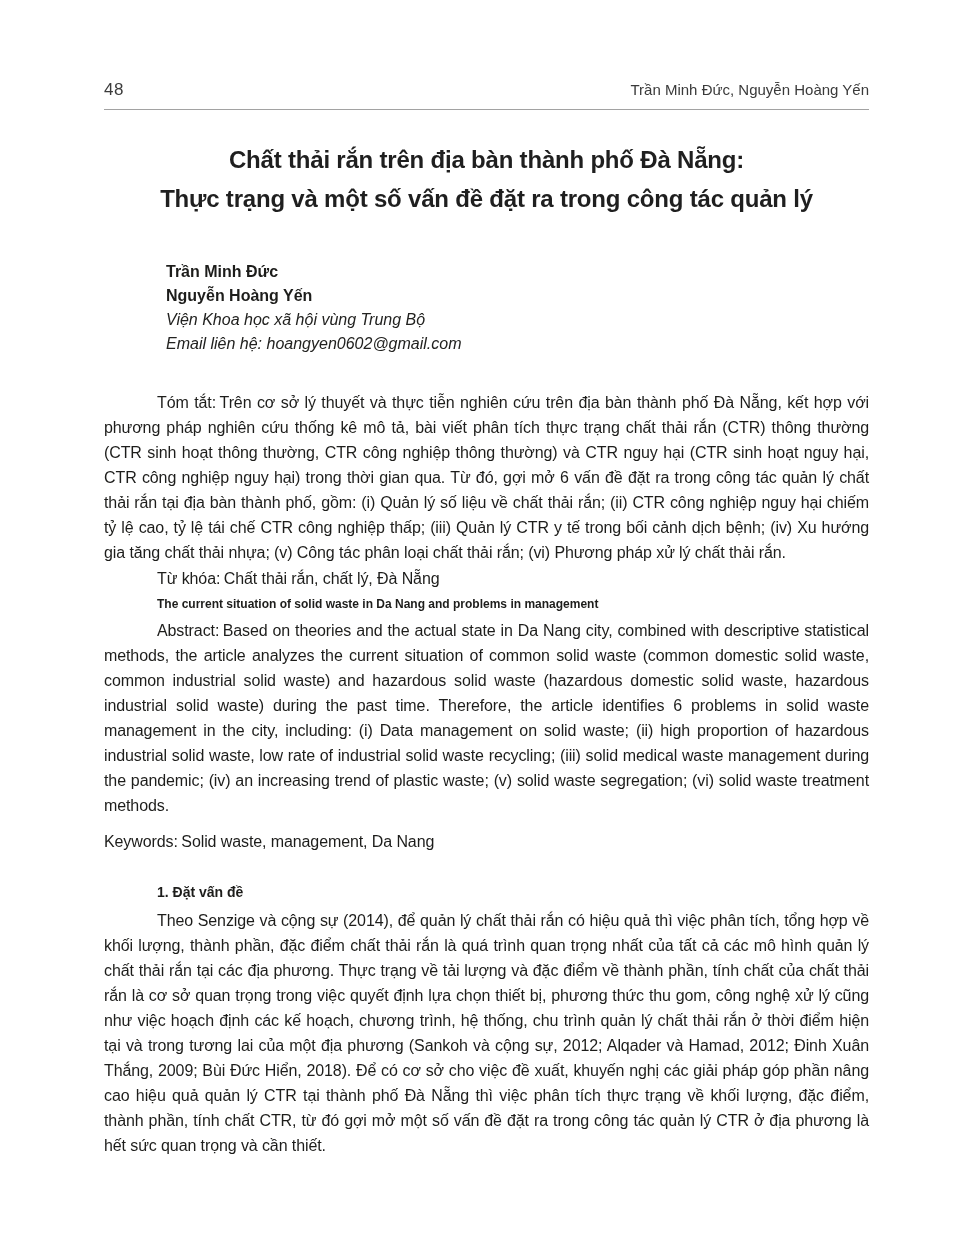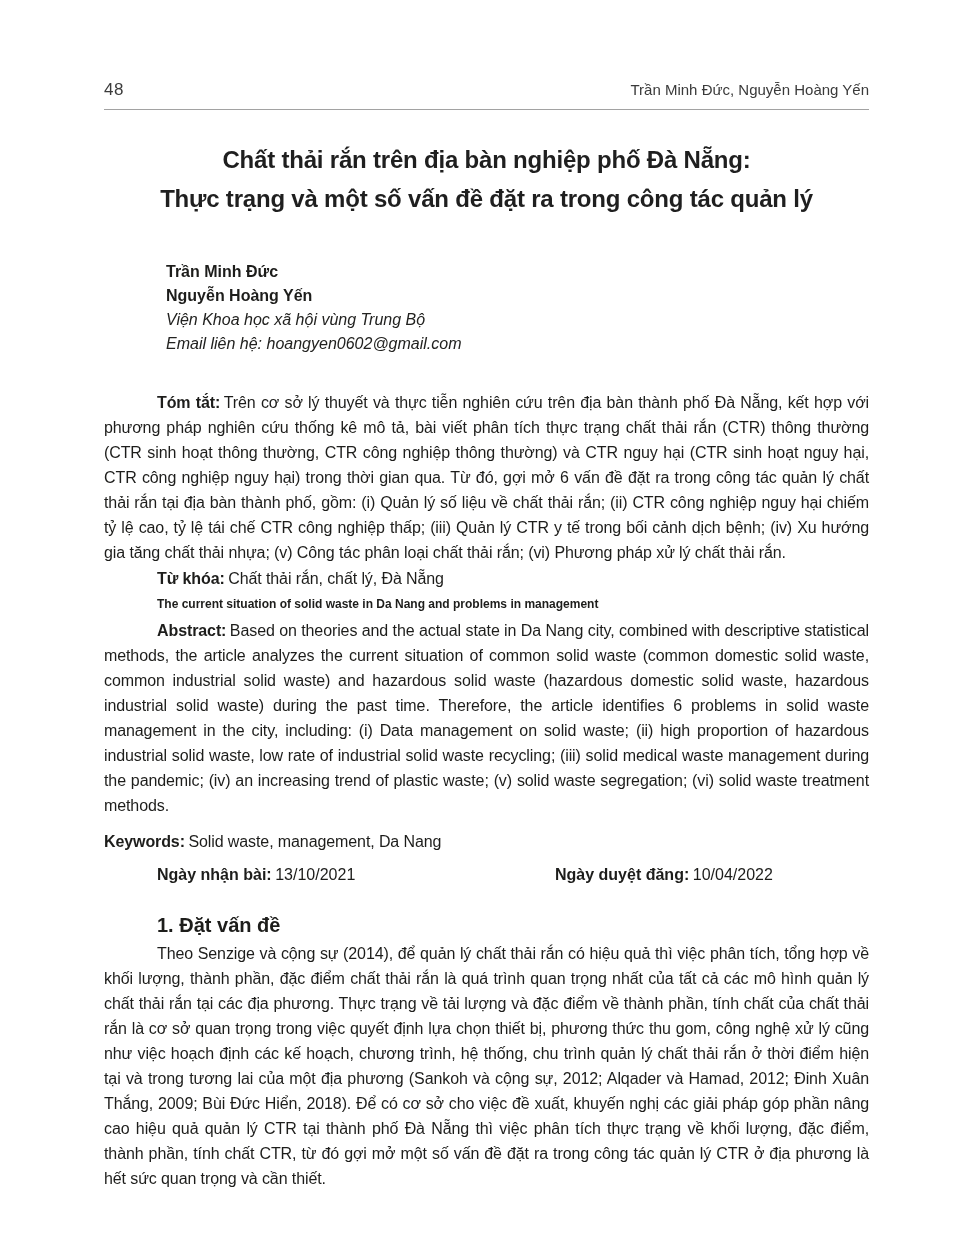--- a/index.html
+++ b/index.html
@@ -50,21 +50,21 @@
   .author-affiliation, .author-email { font-style: italic; color: #222220; }
   
   .para {
     font-size: 16px;
     line-height: 25px;
     text-align: justify;
     text-indent: 53px;
     color: #1d1d1b;
     letter-spacing: -0.1px;
   }
-  .para .lead { font-weight: bold; margin-right: 0.22em; }
+  .para .lead { font-weight: normal; margin-right: 0.22em; }
   .abstract-vi { margin-top: 34px; }
   .keywords-vi { margin-top: 1px; text-align: left; }
   .title-en {
     margin-top: 1px;
     font-weight: bold;
     text-indent: 53px;
     font-size: 12px;
     line-height: 25px;
   }
   .abstract-en { margin-top: 1px; }
@@ -74,40 +74,40 @@
     margin-top: 8px;
     display: flex;
     font-size: 16px;
     line-height: 25px;
   }
   .date-received { margin-left: 53px; width: 398px; }
   .date-label { font-weight: bold; margin-right: 0.22em; }
   
   .section-heading {
     margin-top: 26px;
-    font-size: 20px;
+    font-size: 14px;
     font-weight: bold;
     text-indent: 53px;
     line-height: 25px;
   }
   .section-para { margin-top: 3px; }
 </style>
 </head>
 <body>
 
 <div class="page">
 
   <div class="running-head">
     <span class="page-number">48</span>
     <span class="running-authors">Trần Minh Đức, Nguyễn Hoàng Yến</span>
   </div>
   <hr class="head-rule">
 
   <h1 class="article-title">
-    <span>Chất thải rắn trên địa bàn nghiệp phố Đà Nẵng:</span><br>
+    <span>Chất thải rắn trên địa bàn thành phố Đà Nẵng:</span><br>
     <span>Thực trạng và một số vấn đề đặt ra trong công tác quản lý</span>
   </h1>
 
   <div class="author-block">
     <div class="author-name">Trần Minh Đức</div>
     <div class="author-name">Nguyễn Hoàng Yến</div>
     <div class="author-affiliation">Viện Khoa học xã hội vùng Trung Bộ</div>
     <div class="author-email">Email liên hệ: hoangyen0602@gmail.com</div>
   </div>
 
@@ -122,26 +122,18 @@
   <p class="title-en">The current situation of solid waste in Da Nang and problems in management</p>
 
   <p class="para abstract-en">
     <span class="lead">Abstract:</span><span>Based on theories and the actual state in Da Nang city, combined with descriptive statistical methods, the article analyzes the current situation of common solid waste (common domestic solid waste, common industrial solid waste) and hazardous solid waste (hazardous domestic solid waste, hazardous industrial solid waste) during the past time. Therefore, the article identifies 6 problems in solid waste management in the city, including: (i) Data management on solid waste; (ii) high proportion of hazardous industrial solid waste, low rate of industrial solid waste recycling; (iii) solid medical waste management during the pandemic; (iv) an increasing trend of plastic waste; (v) solid waste segregation; (vi) solid waste treatment methods.</span>
   </p>
 
   <p class="para keywords-en">
     <span class="lead">Keywords:</span><span>Solid waste, management, Da Nang</span>
   </p>
 
-  <div class="dates-row">
-    <span class="date-received">
-      <span class="date-label">Ngày nhận bài:</span><span>13/10/2021</span>
-    </span>
-    <span class="date-published">
-      <span class="date-label">Ngày duyệt đăng:</span><span>10/04/2022</span>
-    </span>
-  </div>
 
   <h2 class="section-heading">1. Đặt vấn đề</h2>
 
   <p class="para section-para">Theo Senzige và cộng sự (2014), để quản lý chất thải rắn có hiệu quả thì việc phân tích, tổng hợp về khối lượng, thành phần, đặc điểm chất thải rắn là quá trình quan trọng nhất của tất cả các mô hình quản lý chất thải rắn tại các địa phương. Thực trạng về tải lượng và đặc điểm về thành phần, tính chất của chất thải rắn là cơ sở quan trọng trong việc quyết định lựa chọn thiết bị, phương thức thu gom, công nghệ xử lý cũng như việc hoạch định các kế hoạch, chương trình, hệ thống, chu trình quản lý chất thải rắn ở thời điểm hiện tại và trong tương lai của một địa phương (Sankoh và cộng sự, 2012; Alqader và Hamad, 2012; Đinh Xuân Thắng, 2009; Bùi Đức Hiển, 2018). Để có cơ sở cho việc đề xuất, khuyến nghị các giải pháp góp phần nâng cao hiệu quả quản lý CTR tại thành phố Đà Nẵng thì việc phân tích thực trạng về khối lượng, đặc điểm, thành phần, tính chất CTR, từ đó gợi mở một số vấn đề đặt ra trong công tác quản lý CTR ở địa phương là hết sức quan trọng và cần thiết.</p>
 
 </div>
 
 </body></html>

